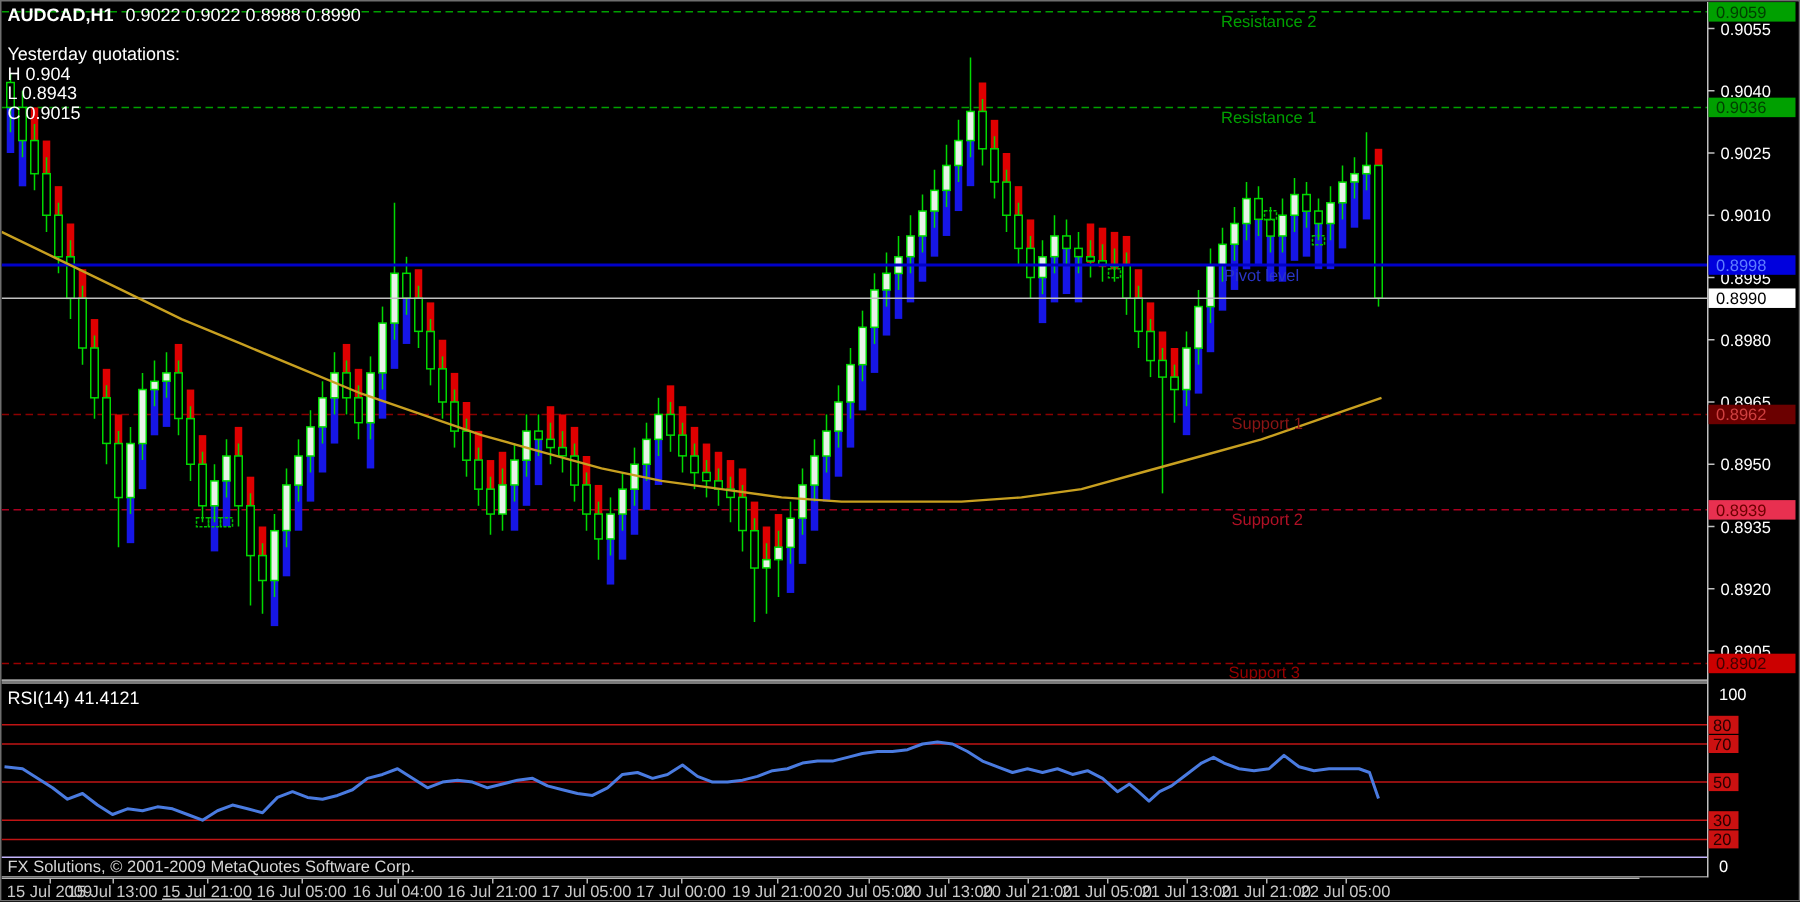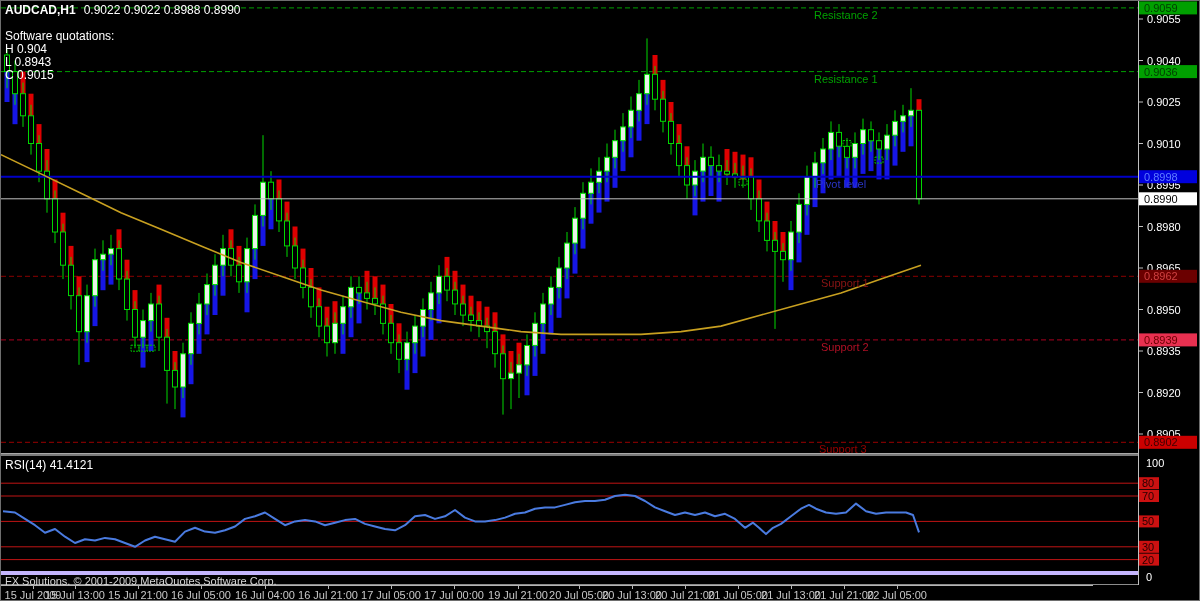--- a/index.html
+++ b/index.html
@@ -7,21 +7,21 @@
   #stage {
     position:relative; width:1200px; height:601px;
     background:#000; border:1px solid #6e6e6e; overflow:hidden;
     font-family:"Liberation Sans", sans-serif;
   }
   #main-panel { left:0; top:0; width:1137px; height:580px; overflow:hidden; position:absolute; }
   #separator  { left:0; top:452px; width:1137px; height:3px; background:#7a7a7a; border-top:1px solid #a8a8a8; position:absolute; }
   #rsi-panel  { left:0; top:455px; width:1137px; height:115px; overflow:hidden; position:absolute; }
   #copyright-bar {
     left:0; top:570px; width:1137px; height:14px; position:absolute;
-    background:#000; border-top:4px solid #c4b5fd; border-bottom:1px solid #8c8c8c;
+    background:#000; border-top:1px solid #c4b5fd; border-bottom:1px solid #8c8c8c;
     color:#d6d6d6; font-size:11px; line-height:12px; padding-left:4px; white-space:nowrap;
   }
   #time-axis { left:0; top:584px; width:1092px; height:17px; position:absolute; background:#000; border-top:1px solid #b4b4b4; }
   #time-axis .tlabel { position:absolute; top:3px; transform:translateX(-50%); color:#c8c8c8; font-size:11px; white-space:nowrap; }
   #time-axis .tick { position:absolute; top:0; width:1px; height:3px; background:#b4b4b4; }
   #price-axis { left:1137px; top:0; width:63px; height:601px; position:absolute; background:#000; }
   .t { position:absolute; color:#fff; font-size:12px; line-height:13px; white-space:nowrap; }
   #symbol-title { left:4px; top:3px; font-weight:bold; }
   #symbol-title .sp { margin-left:8px; font-weight:normal; }
   .yq { left:4px; }
@@ -395,21 +395,21 @@
         <g>
           <rect x="130" y="344.2" width="8" height="6" fill="none" stroke="#00c000" stroke-width="1" stroke-dasharray="2 1"></rect>
           <rect x="138" y="344.2" width="8" height="6" fill="none" stroke="#00c000" stroke-width="1" stroke-dasharray="2 1"></rect>
           <rect x="146" y="344.2" width="8" height="6" fill="none" stroke="#00c000" stroke-width="1" stroke-dasharray="2 1"></rect>
           <rect x="738" y="178.2" width="8" height="6" fill="none" stroke="#00c000" stroke-width="1" stroke-dasharray="2 1"></rect>
           <rect x="842" y="139.5" width="8" height="6" fill="none" stroke="#00c000" stroke-width="1" stroke-dasharray="2 1"></rect>
           <rect x="874" y="156.1" width="8" height="6" fill="none" stroke="#00c000" stroke-width="1" stroke-dasharray="2 1"></rect>
         </g>
       </svg>
     <div class="t" id="symbol-title"><span>AUDCAD,H1</span><span class="sp">0.9022 0.9022 0.8988 0.8990</span></div>
-    <div class="t yq" style="top:29px">Software quotations:</div>
+    <div class="t yq" style="top:29px">Yesterday quotations:</div>
     <div class="t yq" style="top:42px">H 0.904</div>
     <div class="t yq" style="top:55px">L 0.8943</div>
     <div class="t yq" style="top:68px">C 0.9015</div>
   <span class="level-label" style="left: 813px; top: 8.93333px; color: rgb(0, 160, 0);">Resistance 2</span>
       <span class="level-label" style="left: 813px; top: 72.5667px; color: rgb(0, 160, 0);">Resistance 1</span>
       <span class="level-label" style="left: 815px; top: 177.7px; color: rgb(42, 53, 200);">Pivot level</span>
       <span class="level-label" style="left: 820px; top: 277.3px; color: rgb(139, 21, 21);">Support 1</span>
       <span class="level-label" style="left: 820px; top: 340.933px; color: rgb(176, 16, 37);">Support 2</span>
       <span class="level-label" style="left: 818px; top: 443.3px; color: rgb(153, 0, 0);">Support 3</span>
     </div>

